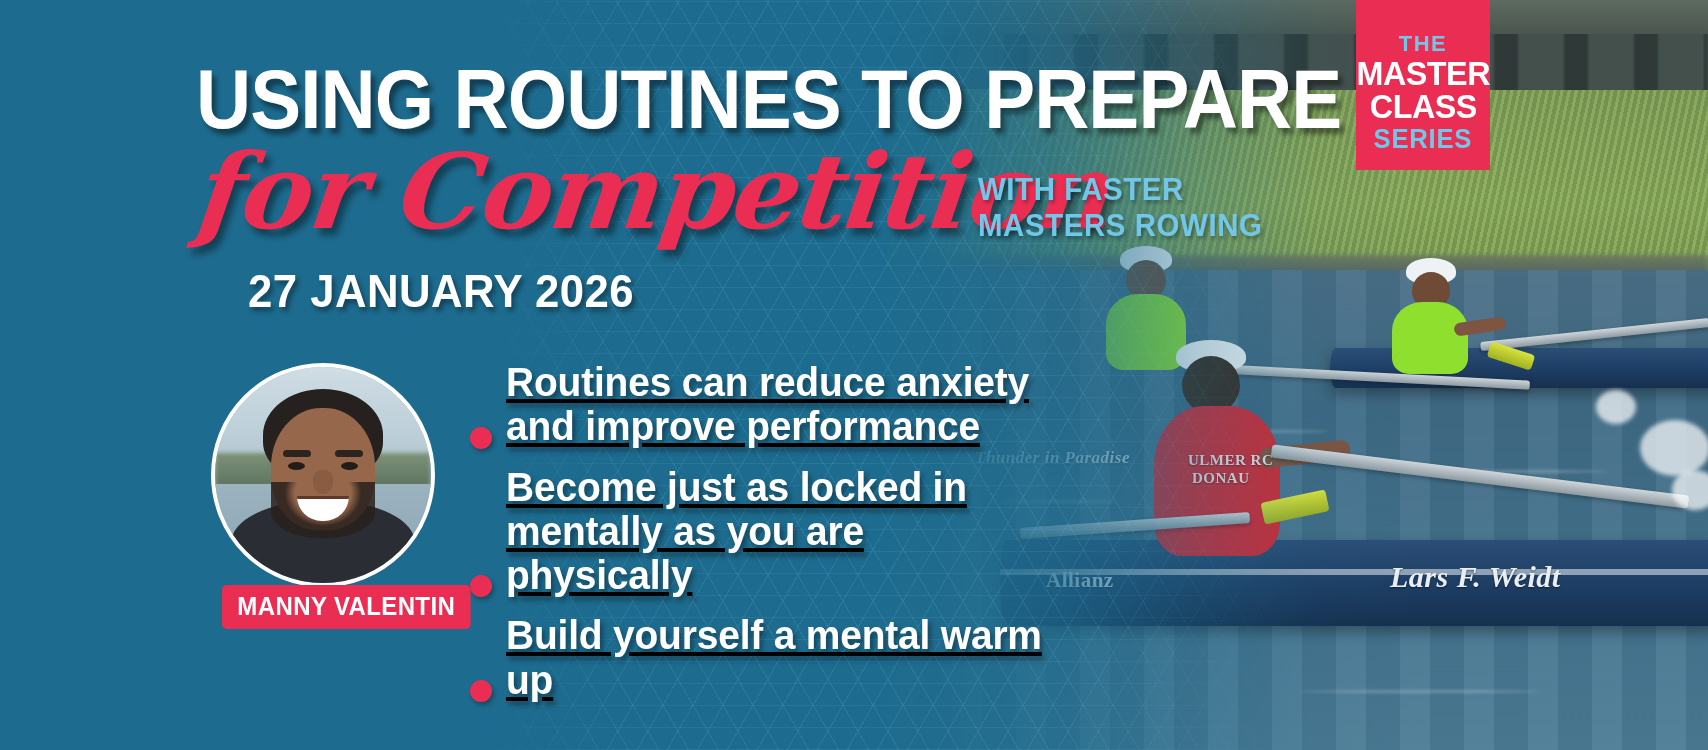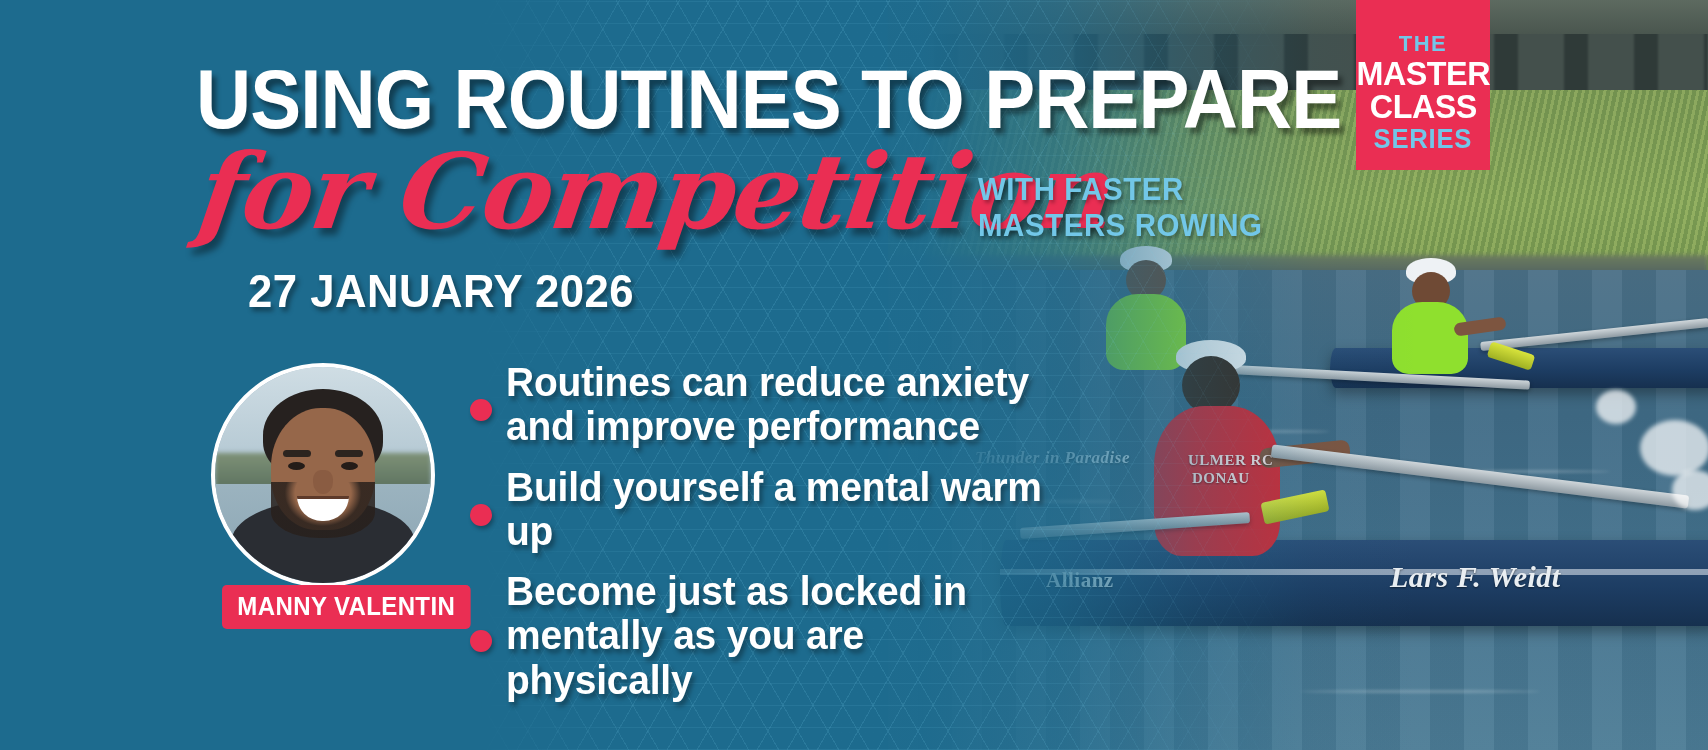--- a/index.html
+++ b/index.html
@@ -439,22 +439,23 @@
 
   
   .bullets {
     position: absolute;
     left: 470px;
     top: 360px;
     width: 620px;
   }
   .bullet {
     display: flex;
-    align-items: center;
+    align-items: flex-end;
     margin-bottom: 16px;
+    text-decoration: underline;
   }
   .dot {
     flex: 0 0 auto;
     width: 22px;
     height: 22px;
     border-radius: 50%;
     background: #ea2e53;
     margin-top: 12px;
     margin-right: 14px;
     box-shadow: 2px 3px 4px rgba(0,0,0,.30);
@@ -572,22 +573,22 @@
 
     <div class="name-badge">MANNY VALENTIN</div>
 
     <div class="bullets">
       <div class="bullet">
         <div class="dot"></div>
         <div class="bullet-text">Routines can reduce anxiety and improve performance</div>
       </div>
       <div class="bullet">
         <div class="dot"></div>
-        <div class="bullet-text">Build yourself a mental warm up</div>
+        <div class="bullet-text">Become just as locked in mentally as you are physically</div>
       </div>
       <div class="bullet">
         <div class="dot"></div>
-        <div class="bullet-text">Become just as locked in mentally as you are physically</div>
+        <div class="bullet-text">Build yourself a mental warm up</div>
       </div>
     </div>
 
   </div>
 </div>
 
 </body></html>

